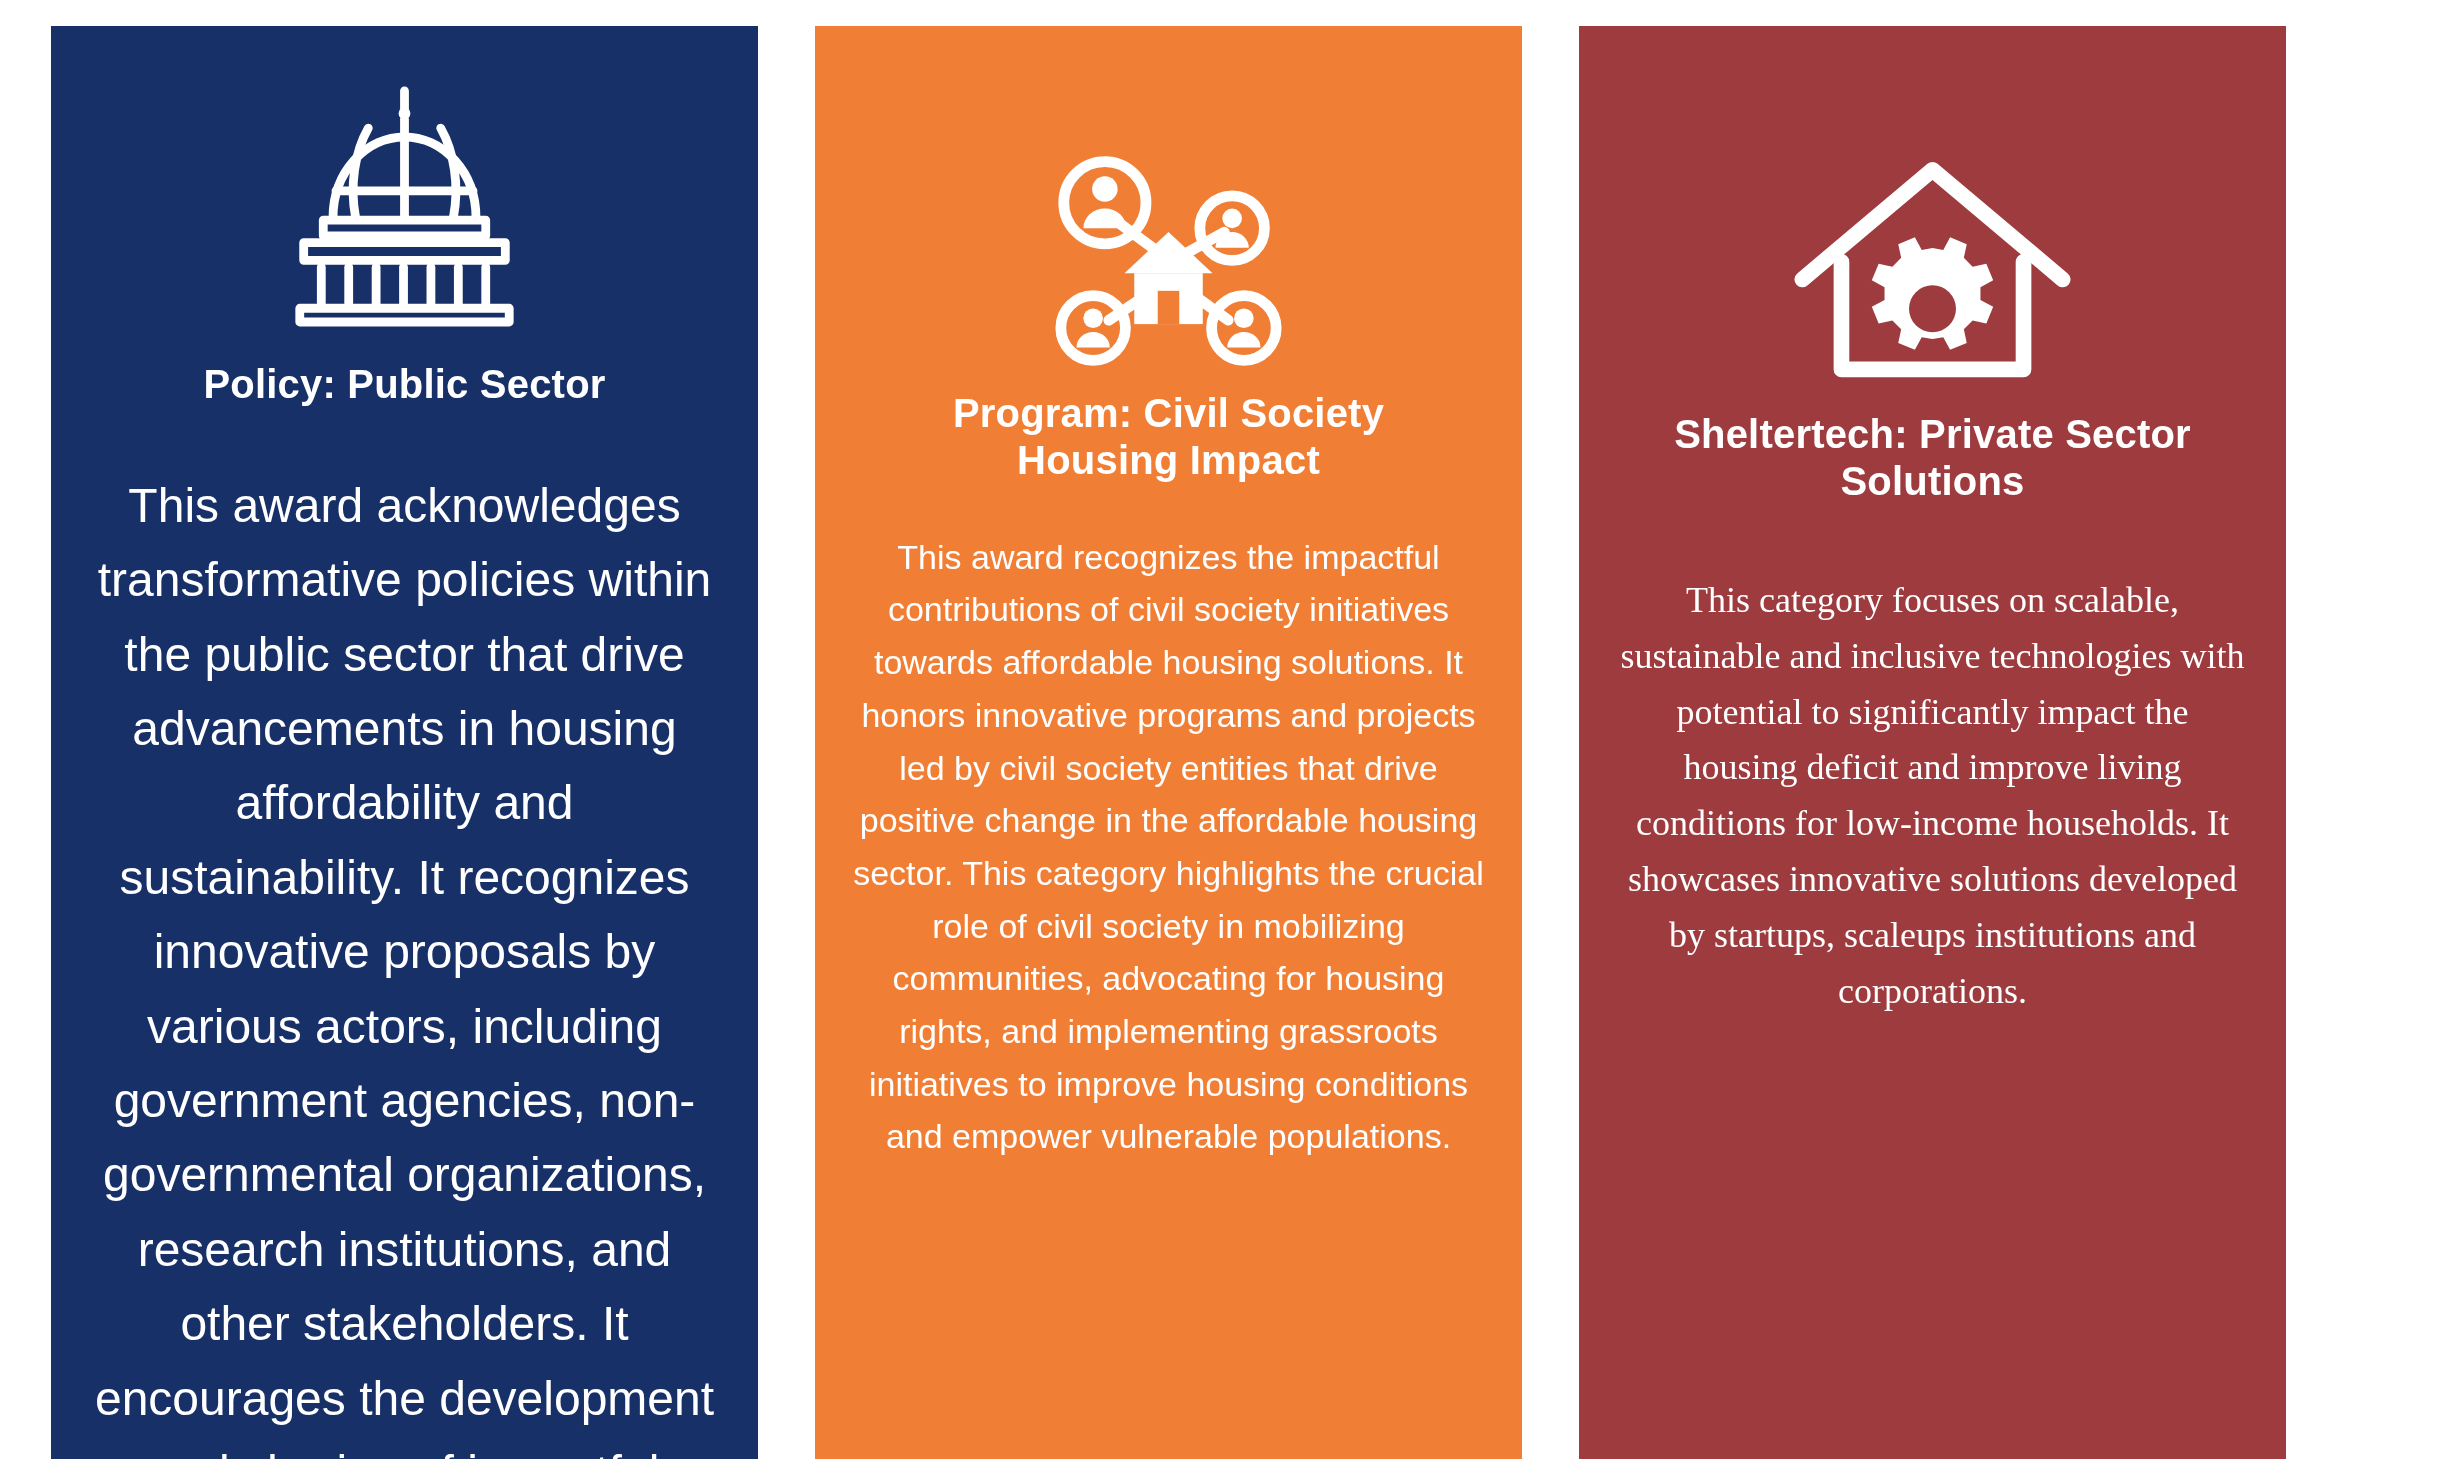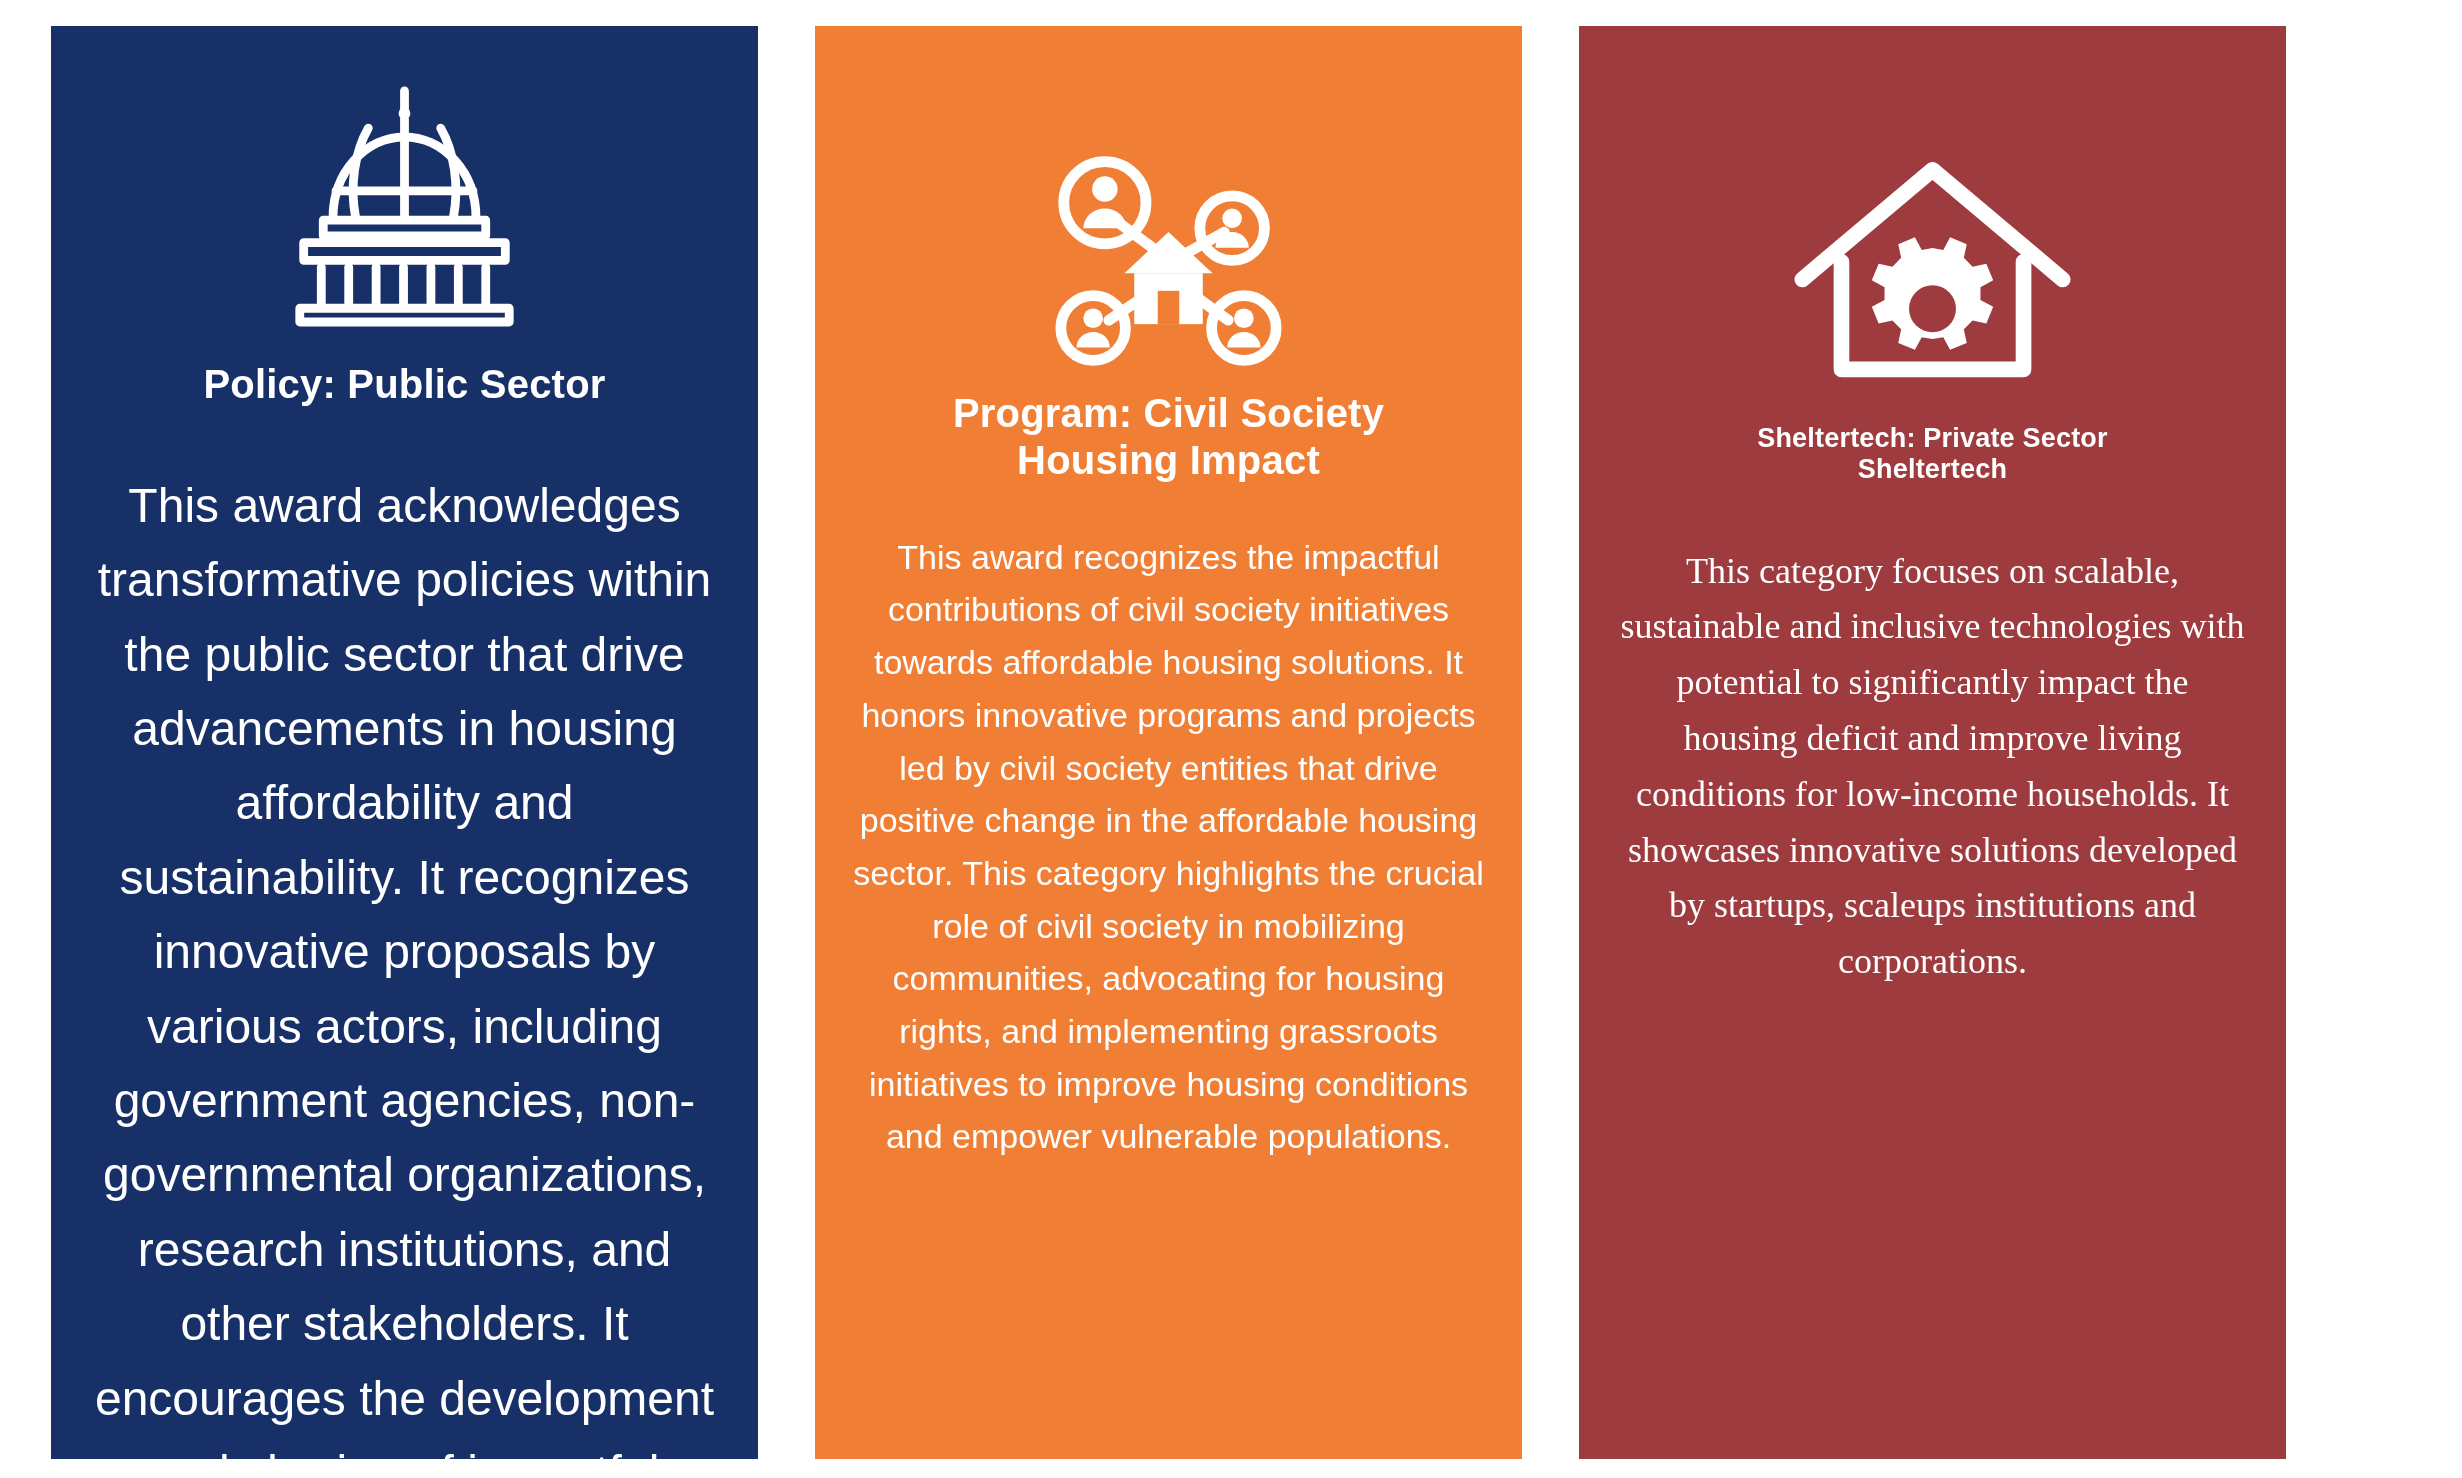--- a/index.html
+++ b/index.html
@@ -66,21 +66,21 @@
 
   
   .card-program { background: #f07f35; }
   .card-program .icon-wrap { height: 292px; padding-top: 59px; }
   .card-program .card-title { font-size: 40px; margin-top: 13.7px; }
   .card-program .card-body { font-size: 34px; margin-top: 13px; max-width: 647px; }
 
   
   .card-shelter { background: #9d3b3f; }
   .card-shelter .icon-wrap { height: 314px; padding-top: 57px; }
-  .card-shelter .card-title { font-size: 27px; margin-top: 26px; }
+  .card-shelter .card-title { font-size: 40px; margin-top: 14px; }
   .card-shelter .card-body { font-size: 36px; margin-top: 35px; max-width: 647px; font-family: Liberation Serif, serif; }
 
   svg { display: block; }
 </style>
 </head>
 <body>
 
 <div class="board">
 
   <section class="card card-policy">
@@ -172,20 +172,20 @@
         </g>
         <g fill="#ffffff">
           <path d="M165 98
                    l11 2 l7 -13 l17 7 l-3 14 l9 9 l14 -3 l7 17 l-13 7 l0 13 l13 7 l-7 17 l-14 -3 l-9 9 l3 14 l-17 7 l-7 -13 l-11 2 l-11 -2 l-7 13 l-17 -7 l3 -14 l-9 -9 l-14 3 l-7 -17 l13 -7 l0 -13 l-13 -7 l7 -17 l14 3 l9 -9 l-3 -14 l17 -7 l7 13 z"></path>
         </g>
         <circle cx="165" cy="160" r="24" fill="#9d3b3f"></circle>
       </svg>
     </div>
     <h2 class="card-title">
       <span>Sheltertech: Private Sector</span><br>
-      <span>Sheltertech</span>
+      <span>Solutions</span>
     </h2>
     <p class="card-body">This category focuses on scalable, sustainable and inclusive technologies with potential to significantly impact the housing deficit and improve living conditions for low-income households. It showcases innovative solutions developed by startups, scaleups institutions
 and corporations.</p>
   </section>
 
 </div>
 
 
 </body></html>

